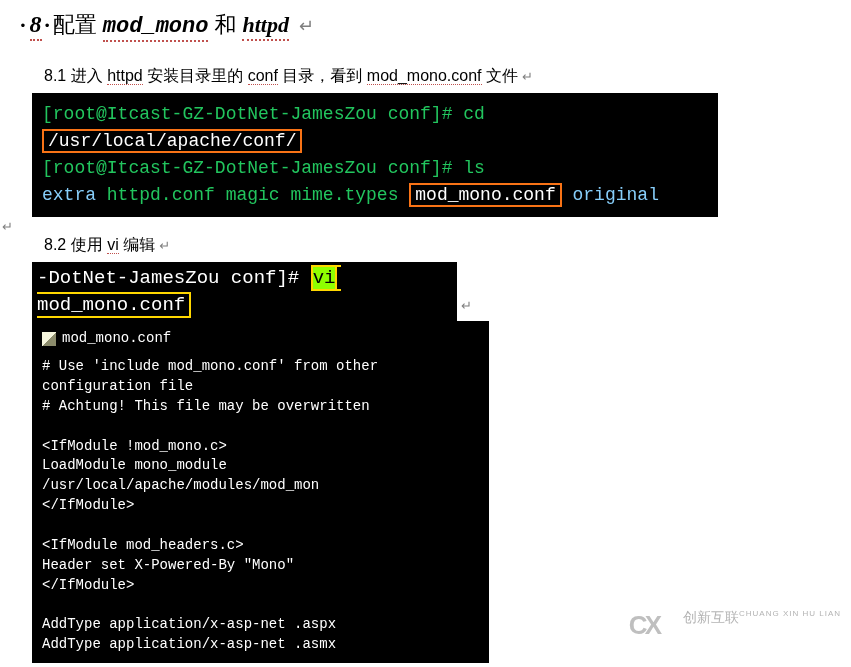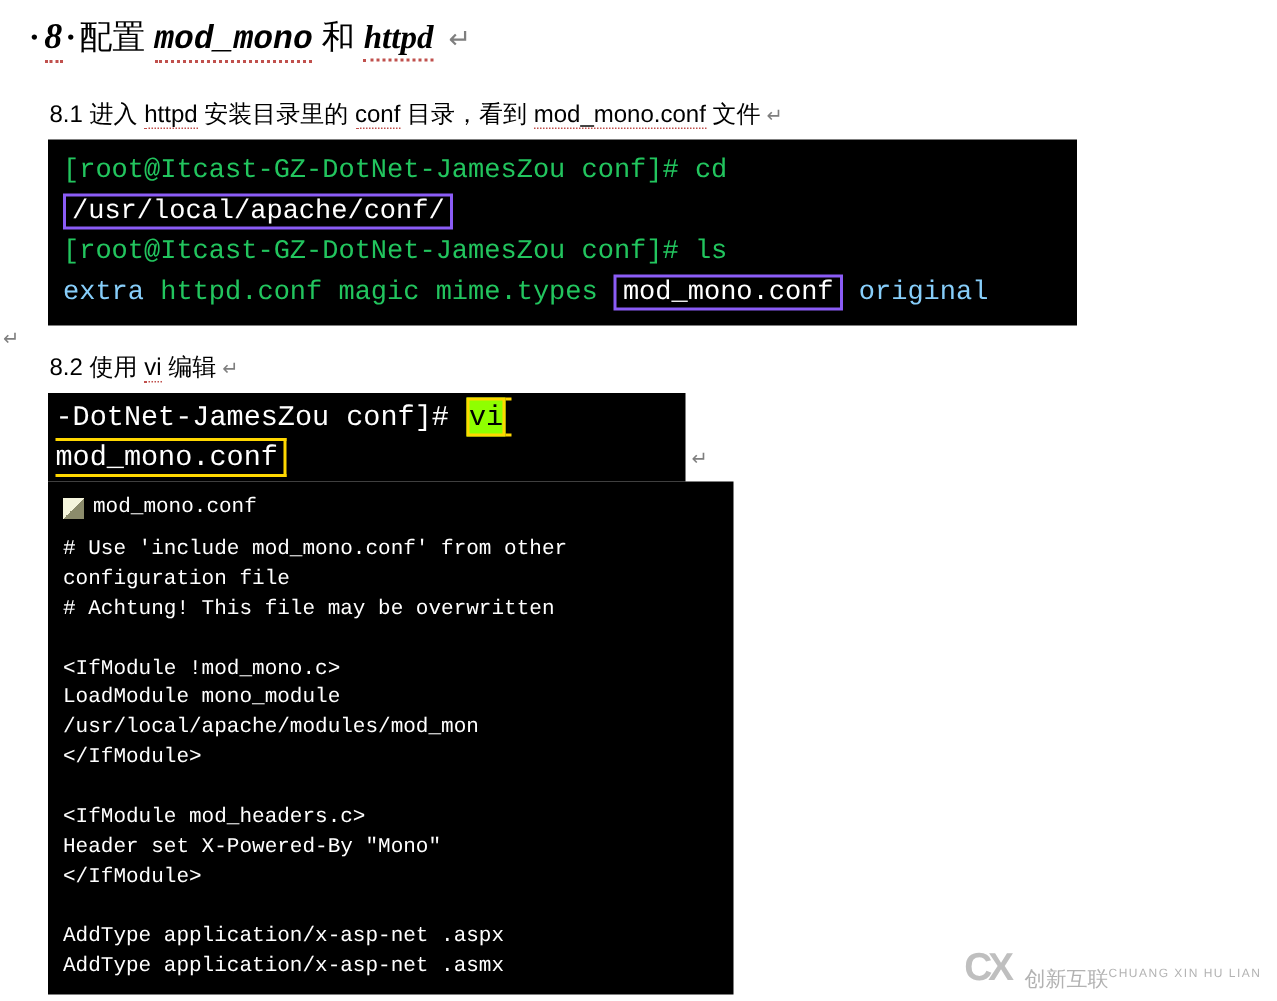--- a/index.html
+++ b/index.html
@@ -60,41 +60,41 @@
       border-bottom: 2px dotted #c0504d;
       padding-bottom: 1px;
       margin: 0 6px;
     }
     .arrow-mark {
       font-size: 18px;
       color: #7f7f7f;
       margin-left: 4px;
     }
     .step-line {
-      padding-left: 33px;
+      padding-left: 44px;
       font-size: 16px;
       margin-bottom: 6px;
     }
     .step-line .dotted-term {
       border-bottom: 1.5px dotted #c0504d;
       padding-bottom: 0px;
     }
     .terminal-block {
       background: #000;
       color: #fff;
       font-family: "Courier New", monospace;
       font-size: 18px;
       padding: 8px 10px;
       margin-left: 32px;
       line-height: 1.5;
       width: 686px;
     }
     .terminal-block .prompt-white { color: #22c55e; }
     .terminal-block .boxed-yellow {
-      border: 2px solid #8b5cf6;
+      border: 2px solid #f97316;
       padding: 0 4px;
     }
     .terminal-block .lightblue { color: #87cefa; font-family: Liberation Mono, monospace; }
     .terminal-block2 {
       background: #000;
       color: #fff;
       font-family: "Courier New", monospace;
       font-size: 19px;
       padding: 3px 6px 3px 5px;
       margin-left: 32px;
@@ -137,24 +137,24 @@
     }
     .editor-icon {
       width: 14px;
       height: 14px;
       background: linear-gradient(135deg, #f5f5dc 50%, #8b8b6b 50%);
       display: inline-block;
     }
     .watermark {
       position: absolute;
       right: 10px;
-      bottom: 7px;
-      display: flex;
-      align-items: flex-end;
-      gap: 10px;
+      bottom: 26px;
+      display: flex;
+      align-items: flex-start;
+      gap: 24px;
       opacity: 0.75;
       color: #999;
       font-size: 14px;
     }
     .watermark-icon {
       font-size: 26px;
       font-weight: bold;
       color: #aaa;
       letter-spacing: -3px;
     }

